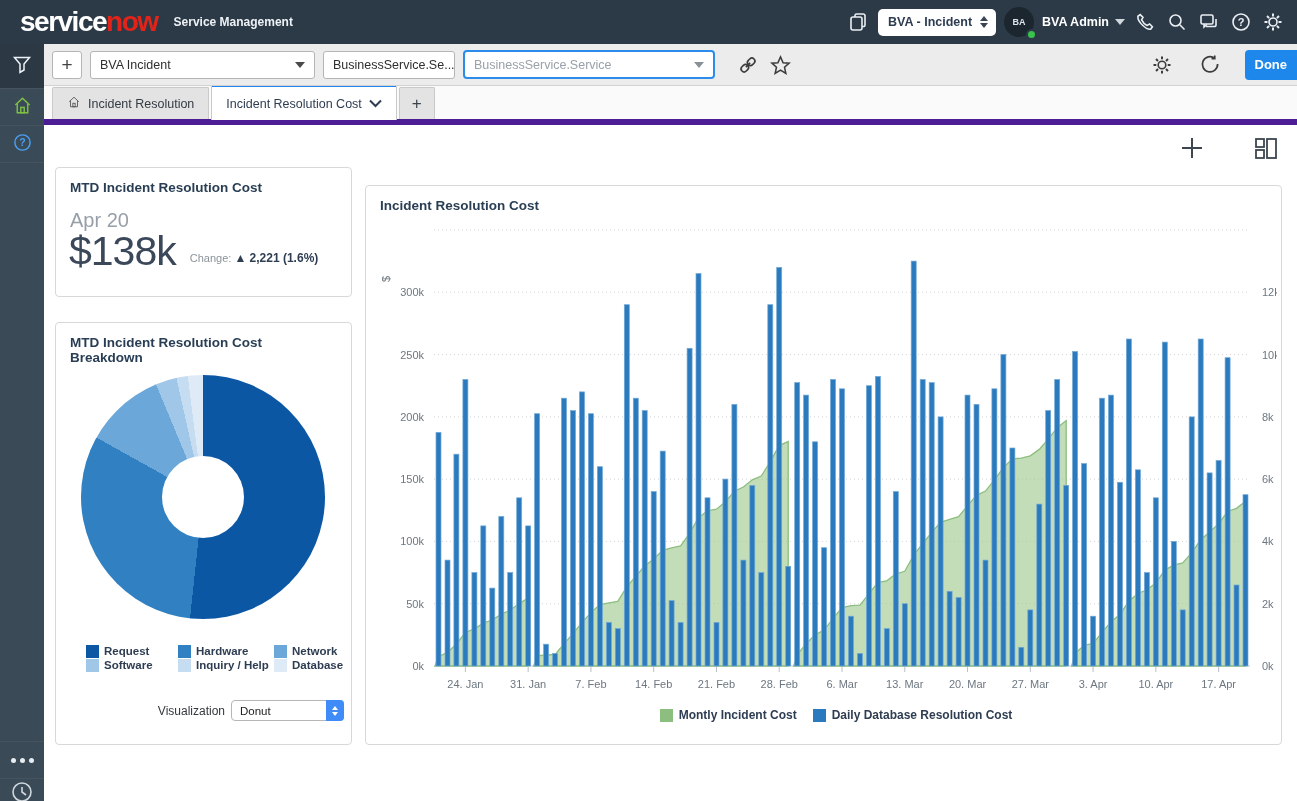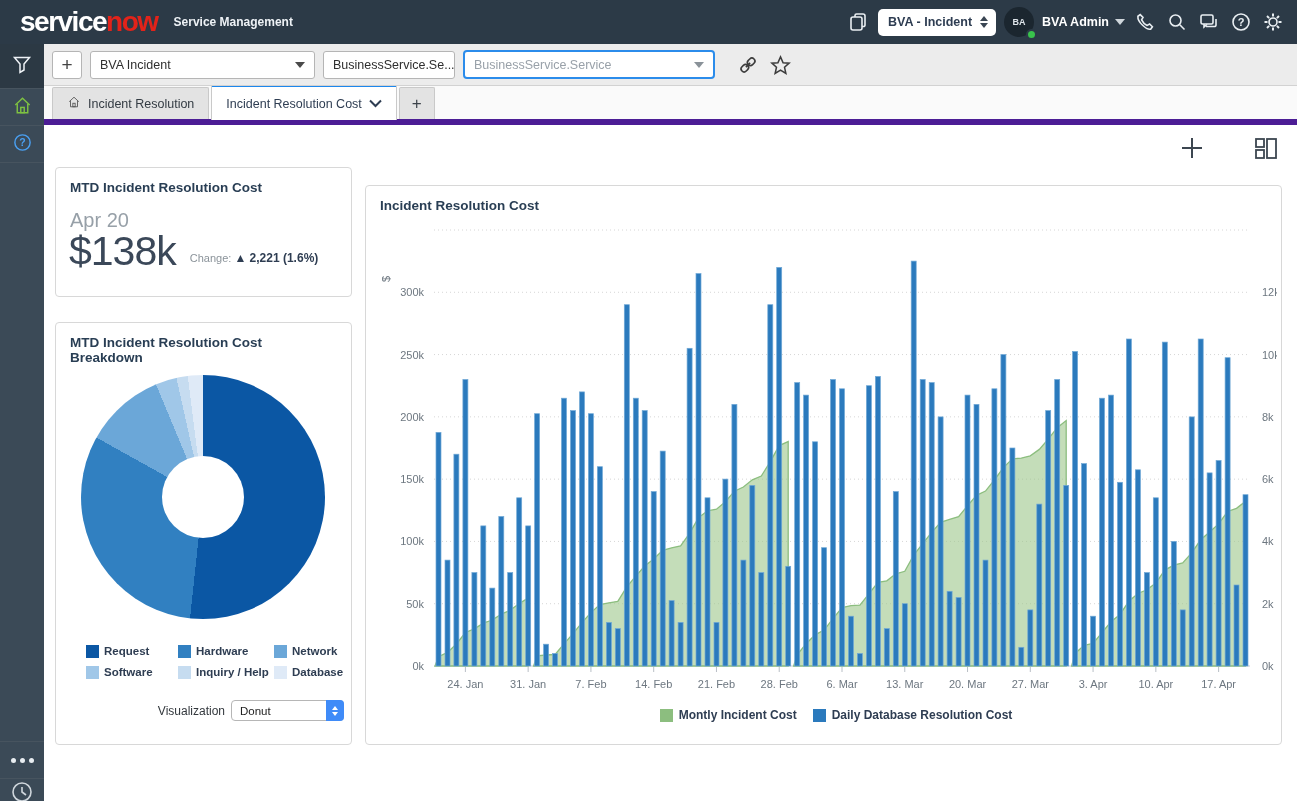--- a/index.html
+++ b/index.html
@@ -79,21 +79,21 @@
   .mtd-date  { font-size:20px; color:#97a0a8; margin:14px 0 0 14px; }
   .mtd-row   { display:flex; align-items:flex-end; margin:0 0 0 13px; }
   .mtd-value { font-size:41px; color:#3b4859; letter-spacing:-1px; line-height:0.95; }
   .mtd-change { margin:0 0 6px 14px; font-size:11px; color:#8b939a; }
   .mtd-change b { color:#2e3d52; font-size:12px; }
 
   #card-breakdown { left:55px; top:322px; width:297px; height:423px; }
   .donut { position:absolute; left:25px; top:52px; width:244px; height:244px; border-radius:50%; }
   .donut-hole { position:absolute; left:106px; top:133px; width:82px; height:82px; border-radius:50%; background:#fff; }
   .pie-legend { position:absolute; left:30px; top:322px; width:250px; display:grid;
-    grid-template-columns:92px 96px 62px; row-gap:8px; }
+    grid-template-columns:92px 96px 62px; row-gap:1px; }
   .pl-item { display:flex; align-items:flex-start; gap:5px; font-size:11.5px; font-weight:bold; color:#2e3d52; line-height:13px;}
   .pl-sw { width:13px; height:13px; flex:0 0 13px; margin-top:0; }
   .sel-row { position:absolute; left:0; width:100%; display:flex; align-items:center; }
   .sel-label { width:175px; text-align:right; font-size:12px; color:#33383d; padding-right:6px; }
   .mini-select { position:relative; width:113px; height:21px; border:1px solid #b6b6b6; border-radius:4px;
     background:#fff; font-size:11.5px; color:#222; display:flex; align-items:center; padding-left:8px; }
   .stepper { position:absolute; right:-1px; top:-1px; width:18px; height:21px; background:#3f8bf8;
     border-radius:0 4px 4px 0; display:flex; flex-direction:column; align-items:center; justify-content:center; gap:2px;}
   .stepper i { width:0; height:0; border-left:3.5px solid transparent; border-right:3.5px solid transparent; display:block;}
   .stepper .up { border-bottom:4px solid #fff; } .stepper .dn { border-top:4px solid #fff; }
@@ -239,20 +239,44 @@
           <rect x="11.5" y="8" width="8" height="6" rx="3"></rect>
           <line x1="8" y1="11" x2="14" y2="11"></line>
         </g>
       </svg>
   </span>
   <span class="tb-ic">
     <svg width="23" height="22" viewBox="0 0 24 22">
         <path d="M12 2.5 l2.7 6.1 6.3.5 -4.8 4.3 1.4 6.4 -5.6-3.5 -5.6 3.5 1.4-6.4 -4.8-4.3 6.3-.5 Z"></path>
       </svg>
   </span>
+  <div class="tb-right">
+    <span class="tb-ic">
+      <svg width="22" height="22" viewBox="0 0 22 22">
+          <circle cx="11" cy="11" r="3.8"></circle>
+          <g stroke-width="2">
+            <line x1="11" y1="2.5" x2="11" y2="5.3"></line>
+            <line x1="11" y1="16.7" x2="11" y2="19.5"></line>
+            <line x1="2.5" y1="11" x2="5.3" y2="11"></line>
+            <line x1="16.7" y1="11" x2="19.5" y2="11"></line>
+            <line x1="5" y1="5" x2="7" y2="7"></line>
+            <line x1="15" y1="15" x2="17" y2="17"></line>
+            <line x1="17" y1="5" x2="15" y2="7"></line>
+            <line x1="7" y1="15" x2="5" y2="17"></line>
+          </g>
+        </svg>
+    </span>
+    <span class="tb-ic">
+      <svg width="21" height="21" viewBox="0 0 22 22">
+          <path d="M16.5 4.5 a8 8 0 1 0 3 6" stroke-width="1.8"></path>
+          <path d="M16.5 1.5 v3.4 h-3.4" stroke-width="1.8"></path>
+        </svg>
+    </span>
+    <button class="done-btn">Done</button>
+  </div>
 </div>
 
 <div class="tabstrip">
   <div class="tab">
     <span>
       <svg width="14" height="14" viewBox="0 0 22 22">
           <path d="M3.5 10.5 L11 3.5 L18.5 10.5"></path>
           <path d="M5.5 9.5 V18.5 H16.5 V9.5"></path>
           <rect x="9.2" y="13" width="3.6" height="5.5"></rect>
         </svg>

